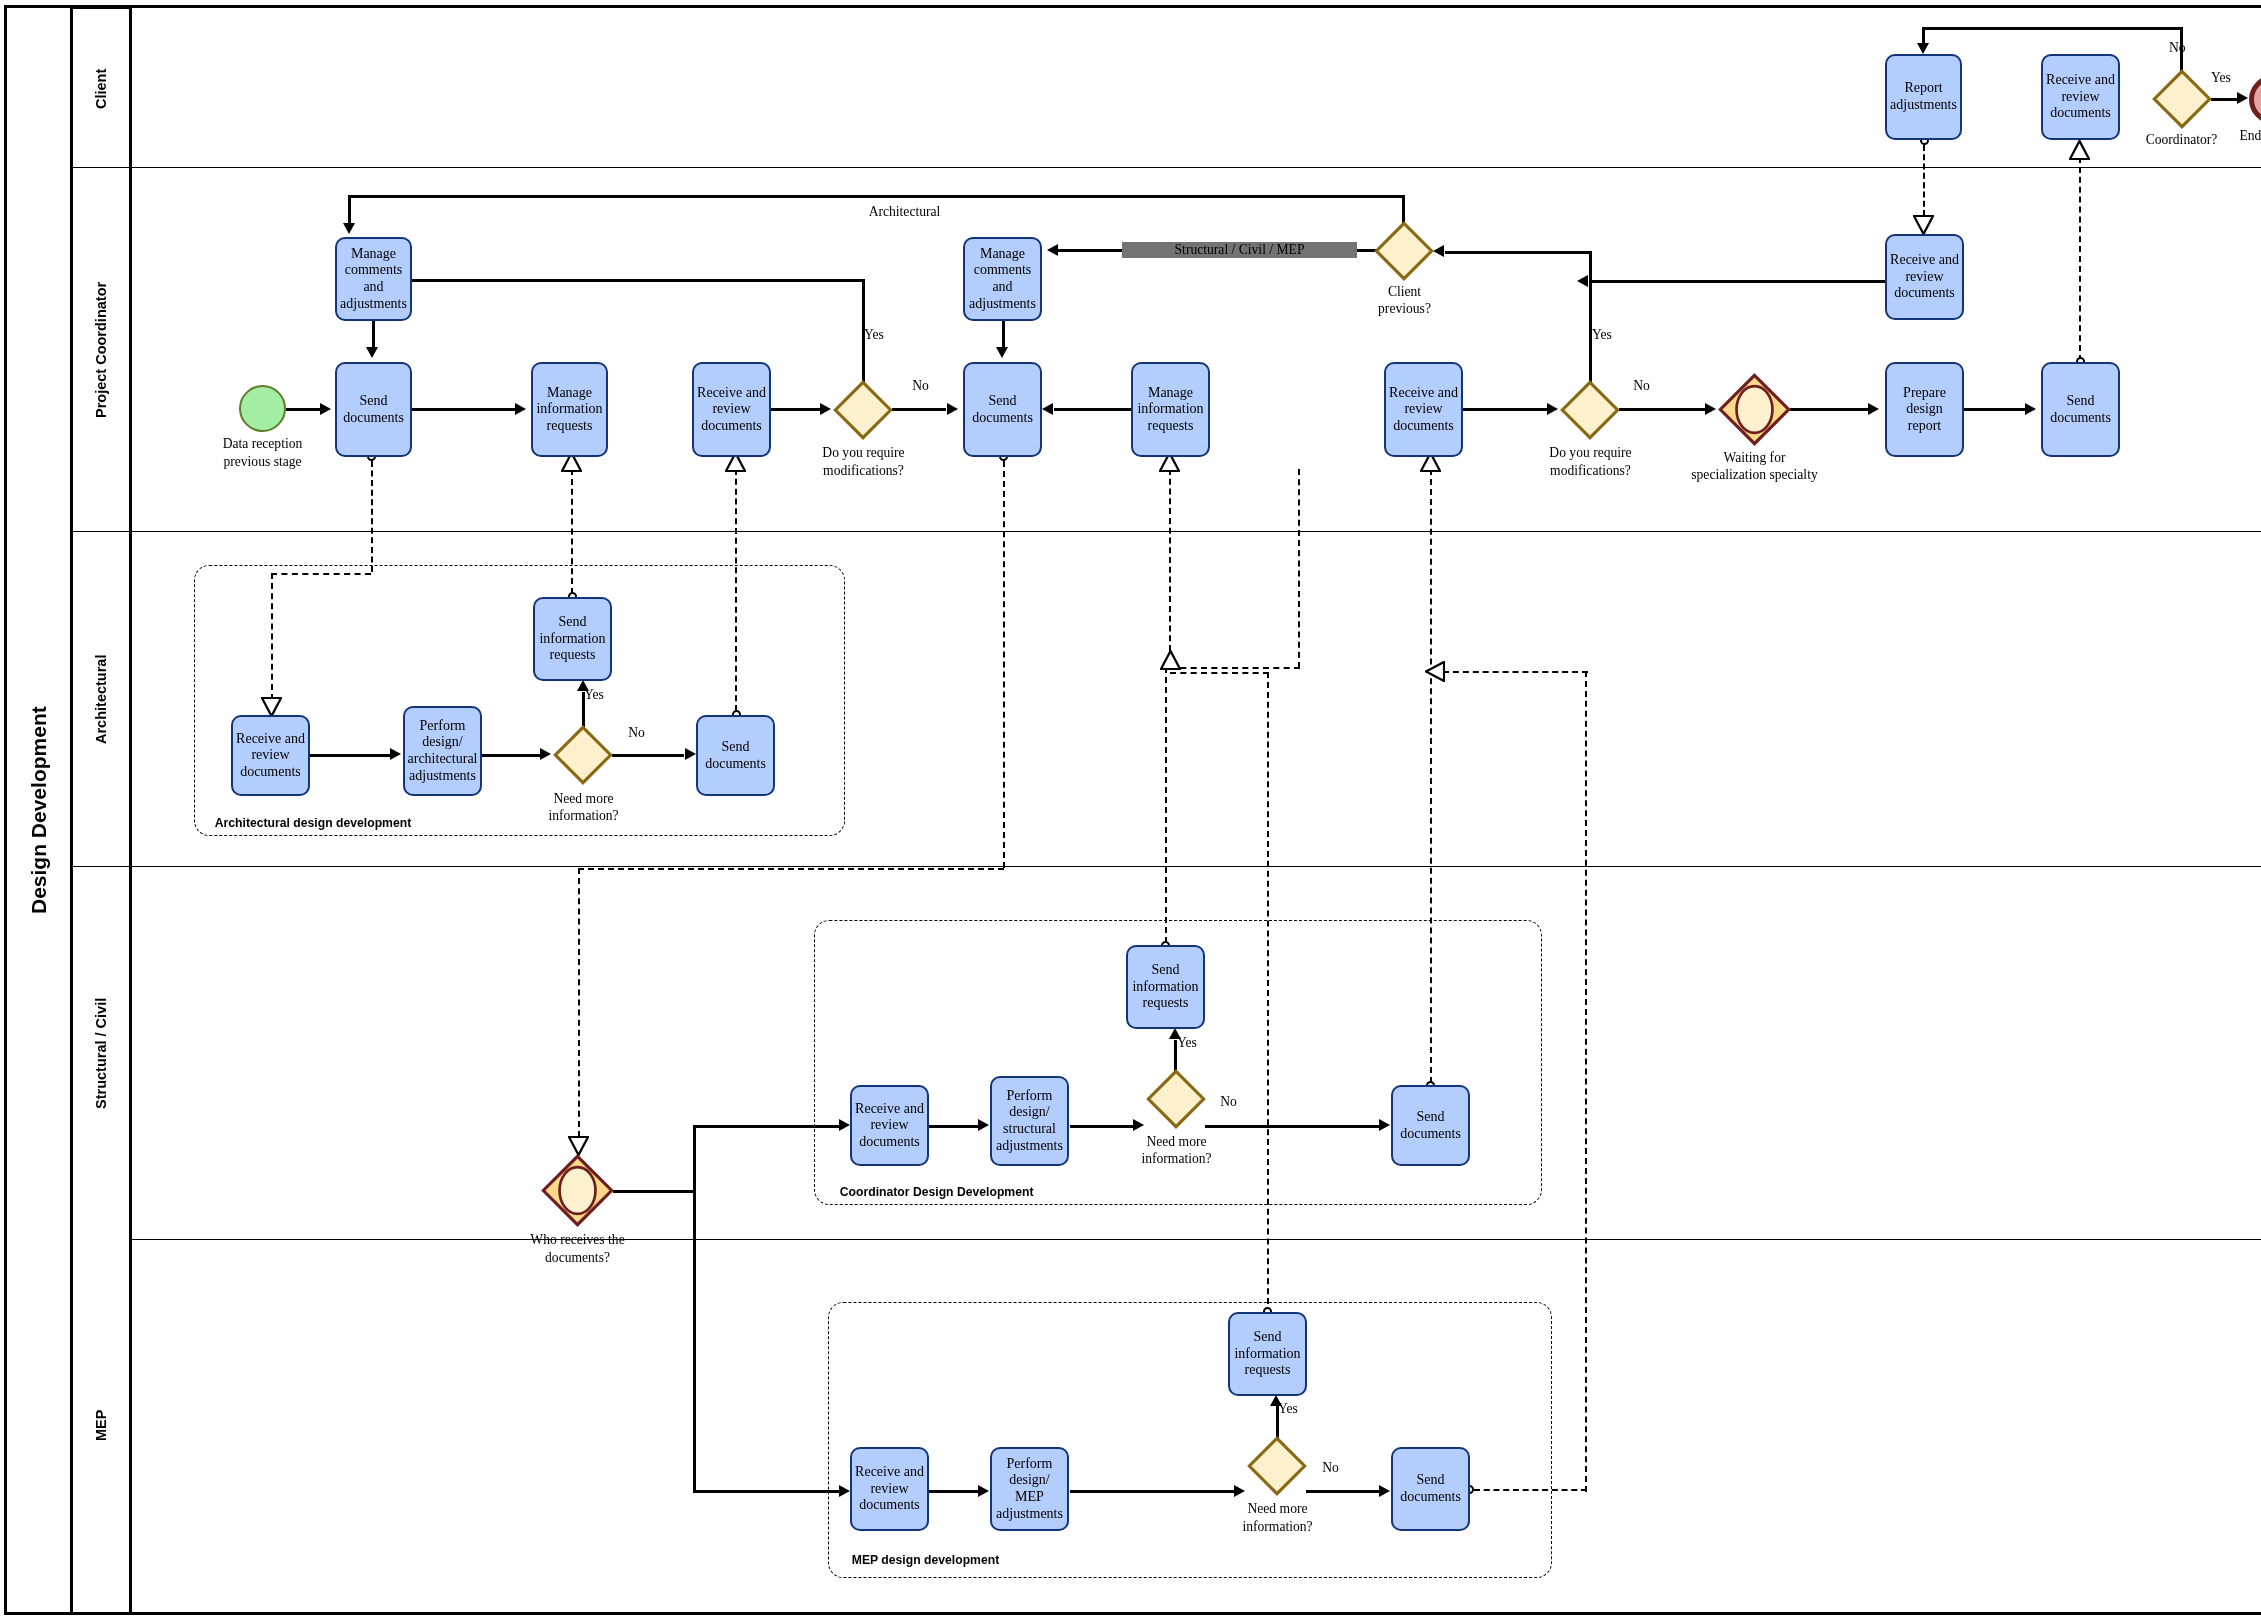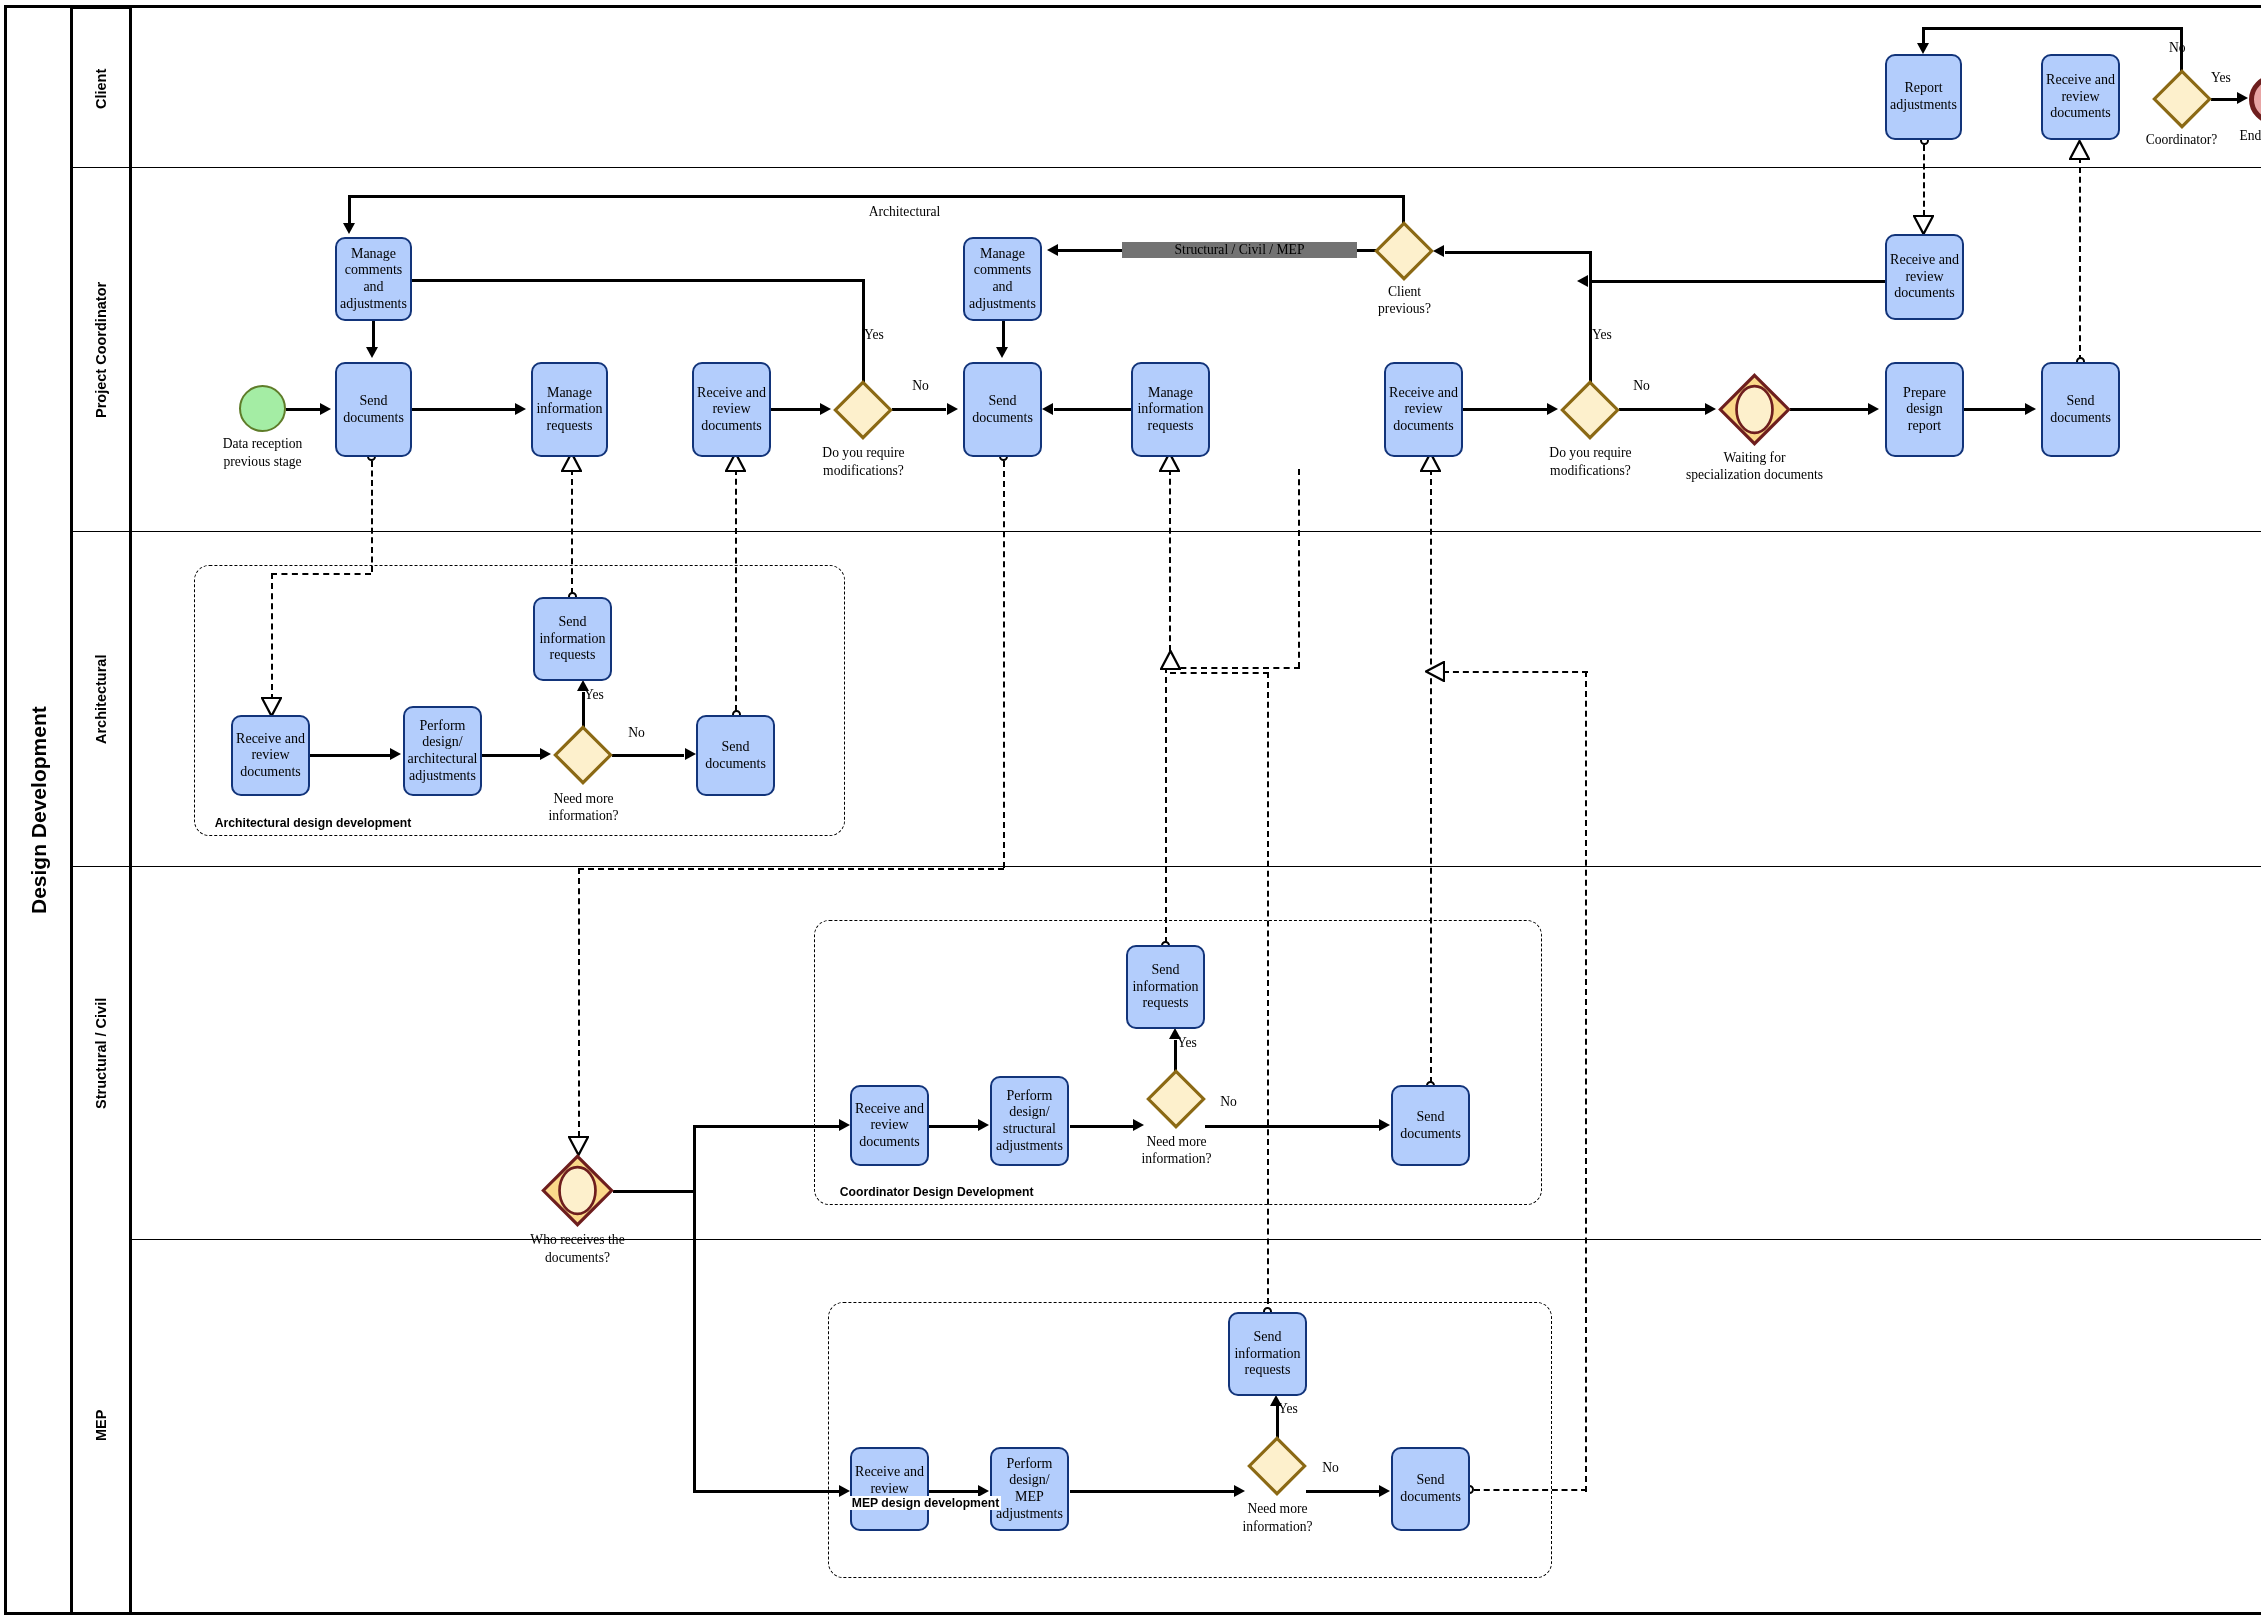--- a/index.html
+++ b/index.html
@@ -155,21 +155,21 @@
   <div class="lbl" style="left:1536px;top:445px;width:109px;">Do you require</div>
   <div class="lbl" style="left:1536px;top:463px;width:109px;">modifications?</div>
 
   <div class="gw" style="left:1719px;top:374px;width:71px;height:71px;">
     <svg width="71" height="71" viewBox="0 0 158 158">
       <polygon points="79,3 155,79 79,155 3,79" fill="#fbd98a" stroke="#6e1e1e" stroke-width="7"></polygon>
       <ellipse cx="79" cy="79" rx="40" ry="52" fill="#fdf0cc" stroke="#6e1e1e" stroke-width="6"></ellipse>
     </svg>
   </div>
   <div class="lbl" style="left:1682px;top:450px;width:145px;">Waiting for</div>
-  <div class="lbl" style="left:1655px;top:467px;width:199px;">specialization documents</div>
+  <div class="lbl" style="left:1655px;top:467px;width:199px;">specialization specialty</div>
 
   <div class="task" style="left:1885px;top:234px;width:79px;height:86px;">Receive and<br>review<br>documents</div>
 
   <div class="task" style="left:1885px;top:362px;width:79px;height:95px;">Prepare<br>design report</div>
 
   <div class="task" style="left:2041px;top:362px;width:79px;height:95px;">Send<br>documents</div>
 
   <div class="seq h" style="left:286px;top:408px;width:34px;"></div>
   <div class="arrow ar-r" style="left:320px;top:403px;"></div>
 
@@ -300,21 +300,21 @@
   <div class="seq h" style="left:613px;top:1190px;width:83px;"></div>
   <div class="seq v" style="left:693px;top:1125px;height:66px;"></div>
   <div class="seq h" style="left:693px;top:1125px;width:146px;"></div>
   <div class="arrow ar-r" style="left:839px;top:1119px;"></div>
 
   <div class="seq v" style="left:693px;top:1190px;height:303px;"></div>
   <div class="seq h" style="left:693px;top:1490px;width:146px;"></div>
   <div class="arrow ar-r" style="left:839px;top:1485px;"></div>
 
   <div class="subproc" style="left:828px;top:1302px;width:724px;height:276px;"></div>
-  <div class="sub-title" style="left:850px;top:1496px;">MEP design development</div>
+  <div class="sub-title" style="left:850px;top:1553px;">MEP design development</div>
 
   <div class="task" style="left:850px;top:1447px;width:79px;height:84px;">Receive and<br>review<br>documents</div>
   <div class="task" style="left:990px;top:1447px;width:79px;height:84px;">Perform<br>design/ MEP<br>adjustments</div>
   <div class="task" style="left:1228px;top:1312px;width:79px;height:84px;">Send<br>information<br>requests</div>
   <div class="task" style="left:1391px;top:1447px;width:79px;height:84px;">Send<br>documents</div>
 
   <div class="gw" style="left:1248px;top:1437px;width:58px;height:58px;">
     <svg width="58" height="58" viewBox="0 0 128 128">
       <polygon points="64,3 125,64 64,125 3,64" fill="#fdf0cc" stroke="#8b6914" stroke-width="7"></polygon>
     </svg>

